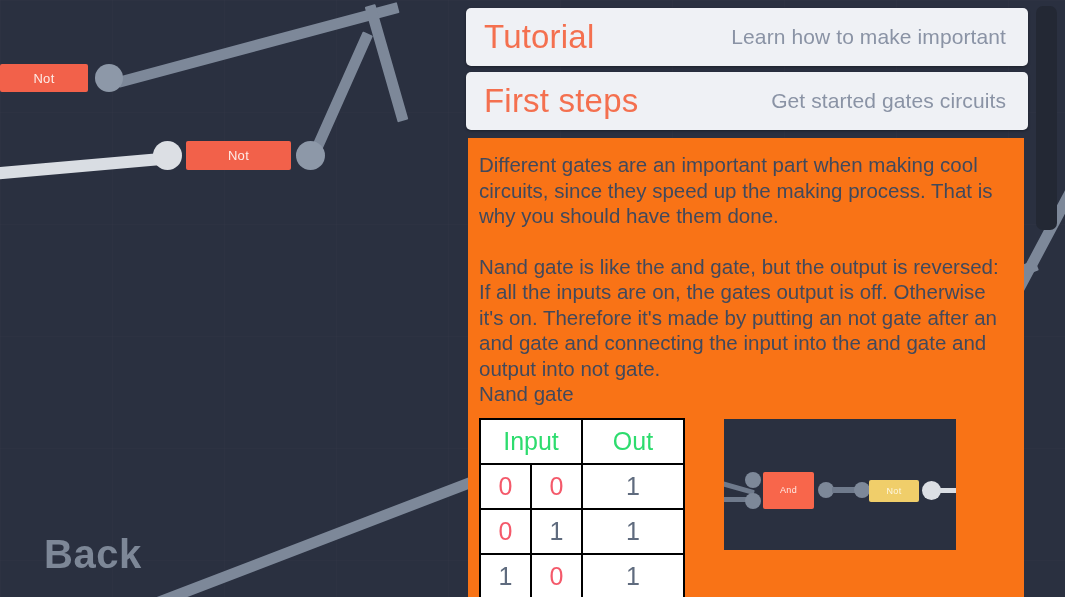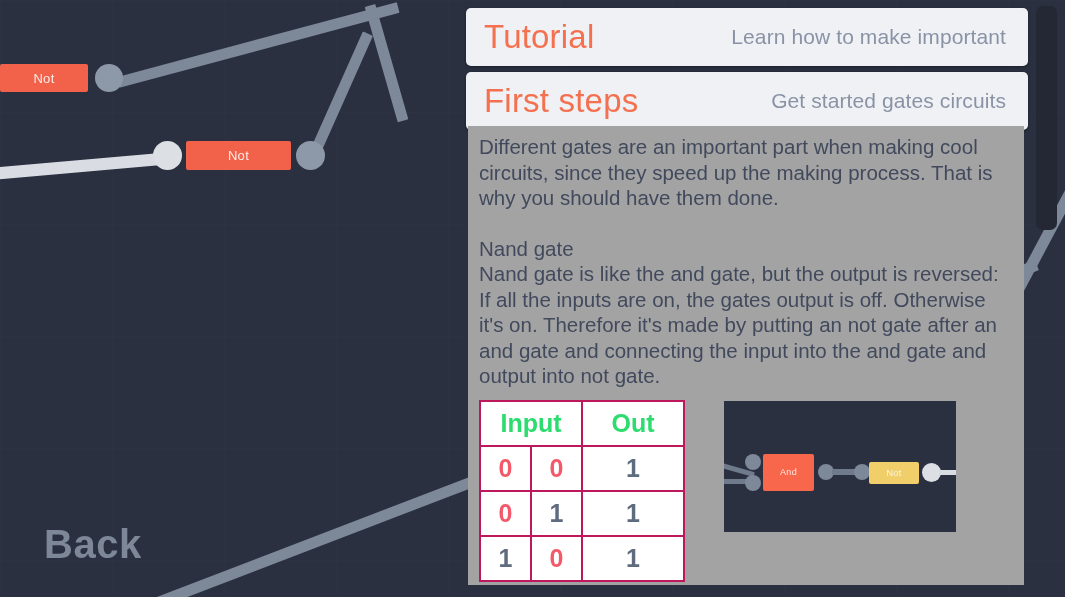--- a/index.html
+++ b/index.html
@@ -39,21 +39,21 @@
     display:flex; align-items:center; justify-content:center;
     color:#fdece7;
     font-size:13px;
     letter-spacing:0.3px;
     border-radius:2px;
     background:#f2614a;
   }
 
   .back-button {
     position:absolute;
-    left:44px; bottom:30px;
+    left:44px; bottom:20px;
     font-size:40px;
     font-weight:bold;
     color:#7d8797;
     letter-spacing:0.5px;
     cursor:pointer;
     user-select:none;
   }
 
   
   .dialog { position:absolute; left:466px; top:0; width:562px; height:597px; }
@@ -79,50 +79,50 @@
     font-size:21px;
     font-weight:400;
     margin-left:auto;
     letter-spacing:0.1px;
   }
   #card-tutorial { top:8px; height:58px; }
   #card-firststeps { top:72px; height:58px; }
 
   .body-panel {
     position:absolute;
-    left:2px; top:126px;
+    left:2px; top:138px;
     width:556px; height:459px;
-    background:#a3a3a3;
-    padding:8px 16px 0 11px;
+    background:#f97316;
+    padding:14px 16px 0 11px;
     overflow:hidden;
   }
 
   .para {
     color:#41495c;
     font-size:20.5px;
     line-height:25.5px;
     font-weight:400;
   }
   .spacer { height:25px; }
 
   
   .lower-row { display:flex; align-items:flex-start; margin-top:11px; gap:39px; }
 
   table.truth {
     border-collapse:collapse;
     table-layout:fixed;
     width:206px;
   }
   table.truth td, table.truth th {
-    border:2px solid #be185d;
+    border:2px solid #000000;
     width:68px;
     height:45px;
     text-align:center;
     vertical-align:middle;
-    font-weight:700;
+    font-weight:400;
     background:#fff;
     margin-left:24px;
   }
   table.truth th { color:#2ddc6e; font-size:25px; }
   td.zero { color:#f4596a; font-size:25px; }
   td.one  { color:#5f6b7e; font-size:25px; }
 
   
   .preview {
     position:relative;
@@ -189,22 +189,22 @@
 
     <div class="card" id="card-firststeps">
       <span class="title">First steps</span>
       <span class="subtitle">Get started gates circuits</span>
     </div>
 
     <div class="body-panel">
 
       <div class="para">Different gates are an important part when making cool circuits, since they speed up the making process. That is why you should have them done.</div>
       <div class="spacer"></div>
+      <div class="para">Nand gate is like the and gate, but the output is reversed: If all the inputs are on, the gates output is off. Otherwise it's on. Therefore it's made by putting an not gate after an and gate and connecting the input into the and gate and output into not gate.</div>
       <div class="para">Nand gate</div>
-      <div class="para">Nand gate is like the and gate, but the output is reversed: If all the inputs are on, the gates output is off. Otherwise it's on. Therefore it's made by putting an not gate after an and gate and connecting the input into the and gate and output into not gate.</div>
 
       <div class="lower-row">
 
         <table class="truth">
           <tbody>
               <tr>
             <th colspan="2">Input</th>
             <th>Out</th>
           </tr>
           <tr>

